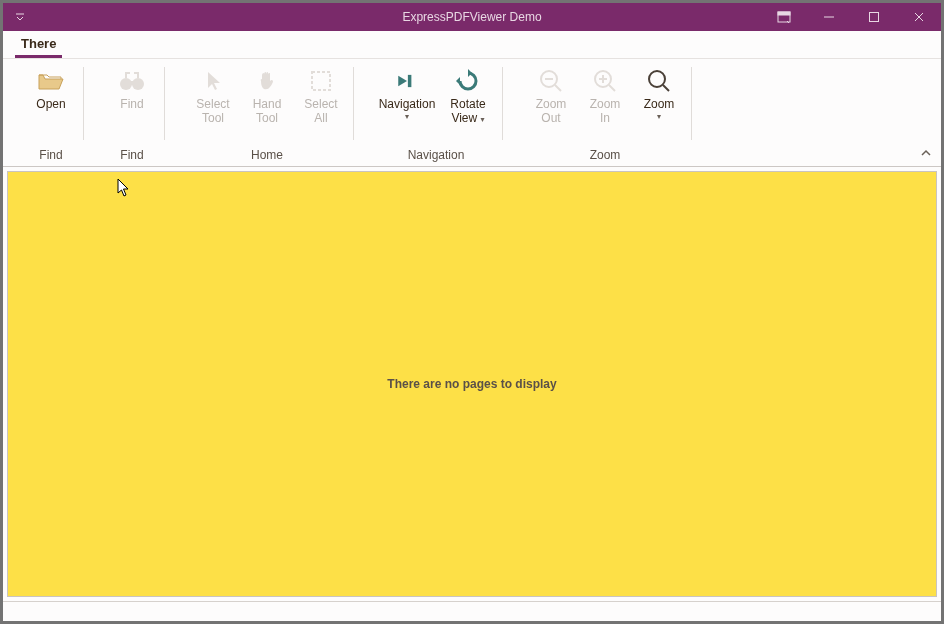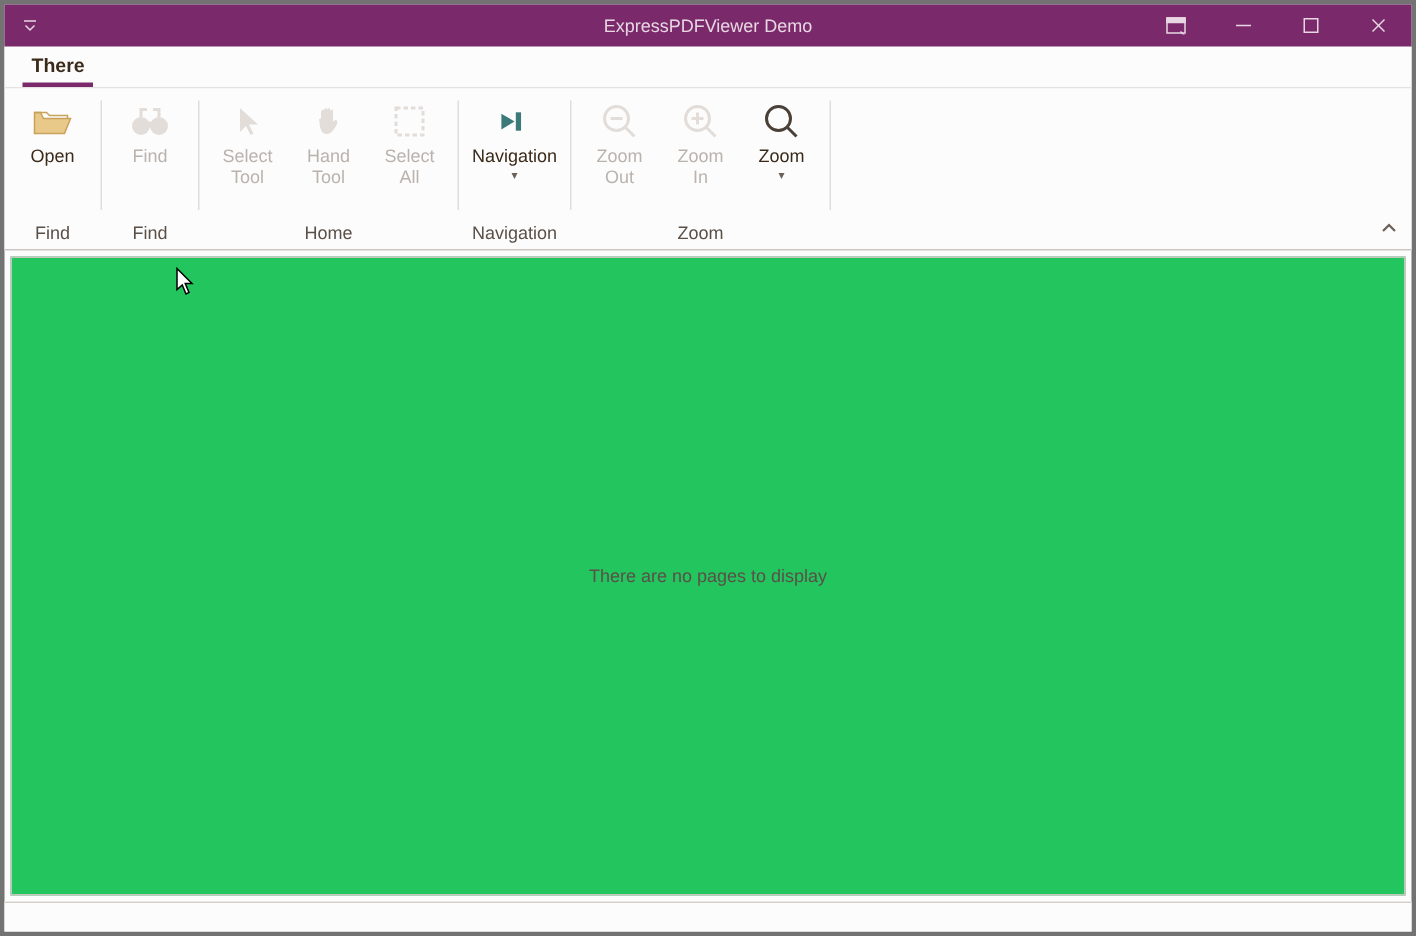--- a/index.html
+++ b/index.html
@@ -11,35 +11,35 @@
   .titlebar .title { position: absolute; left: 0; right: 0; text-align: center; pointer-events: none; }
   .titlebar .controls { margin-left: auto; display: flex; height: 100%; }
   .titlebar .controls .ctrl { width: 45px; display: flex; align-items: center; justify-content: center; cursor: pointer; }
   .titlebar .controls .ctrl svg { stroke: #e8d7e3; fill: none; stroke-width: 1; }
   .qat-icon { width: 14px; height: 14px; display: flex; align-items: center; justify-content: center; }
 
   .tabstrip { background: #fdfcfc; height: 28px; display: flex; align-items: flex-end; padding: 0 12px; border-bottom: 1px solid #e6e2e0; }
   .tab { font-size: 13px; font-weight: 600; color: #3a2a1a; padding: 4px 6px 4px; border-bottom: 3px solid #7a2a6a; cursor: pointer; }
 
   .ribbon { background: #fdfcfc; display: flex; height: 108px; border-bottom: 1px solid #ccc7c4; position: relative; }
-  .group { display: flex; flex-direction: column; justify-content: flex-start; align-items: center; padding: 4px 6px 0 6px; }
+  .group { display: flex; flex-direction: column; justify-content: flex-start; align-items: center; padding: 4px 6px 0 22px; }
   .group-items { display: flex; gap: 2px; flex: 1; }
   .group-label { font-size: 12px; color: #5a5048; padding: 2px 0 4px; }
   .sep { width: 1px; background: #e0dcd9; margin: 8px 0 26px; }
   .btn { display: flex; flex-direction: column; align-items: center; justify-content: flex-start; width: 52px; padding: 4px 2px; cursor: pointer; border-radius: 2px; }
   .btn .icon { width: 28px; height: 28px; display: flex; align-items: center; justify-content: center; margin-bottom: 2px; }
   .btn .lbl { font-size: 12px; color: #3a2a1a; text-align: center; line-height: 14px; }
   .btn.disabled { cursor: default; }
   .btn.disabled .lbl { color: #b9b3ae; }
   .btn .drop { font-size: 8px; color: #6a6058; margin-top: 1px; }
   .underline { text-decoration: underline; }
 
   .collapse { position: absolute; right: 8px; bottom: 4px; font-size: 10px; color: #6a6058; cursor: pointer; padding: 2px; }
 
-  .content { flex: 1; background: #22c55e; border: 1px solid #c9c4c0; margin: 4px; display: flex; align-items: center; justify-content: center; position: relative; }
+  .content { flex: 1; background: #fde047; border: 1px solid #c9c4c0; margin: 4px; display: flex; align-items: center; justify-content: center; position: relative; font-weight: bold; }
   .content .msg { font-size: 12px; color: #5a5048; }
 
   .status { height: 20px; background: #fdfcfc; border-top: 1px solid #d6d1cd; }
 
   .cursor { position: absolute; left: 108px; top: 6px; pointer-events: none; }
 </style>
 </head>
 <body>
 
 <div class="window">
@@ -159,20 +159,30 @@
       <div class="group-items">
         <div class="btn" style="width:62px">
           <span class="icon">
             <svg width="32" height="24" viewBox="0 0 32 24">
                 <path d="M6 6 L16 12 L6 18 Z" fill="#3b7a78"></path>
                 <rect x="17" y="5" width="4" height="14" fill="#3b7a78"></rect>
               </svg>
           </span>
           <span class="lbl">Navigation</span>
           <span class="drop">▾</span>
+        </div>
+        <div class="btn" style="width:56px">
+          <span class="icon">
+            <svg width="26" height="24" viewBox="0 0 26 24">
+                <path d="M13 4 A8 8 0 1 1 5 12" fill="none" stroke="#3b7a78" stroke-width="3"></path>
+                <path d="M13 0 L17 4 L13 8 Z" fill="#3b7a78"></path>
+                <path d="M1 12 L5 8 L5 16 Z" fill="#3b7a78"></path>
+              </svg>
+          </span>
+          <span class="lbl"><span>Rotate</span><br><span>View</span> <span class="drop" style="font-size:8px">▾</span></span>
         </div>
       </div>
       <div class="group-label">Navigation</div>
     </div>
 
     <div class="sep"></div>
 
     <div class="group">
       <div class="group-items">
         <div class="btn disabled">

